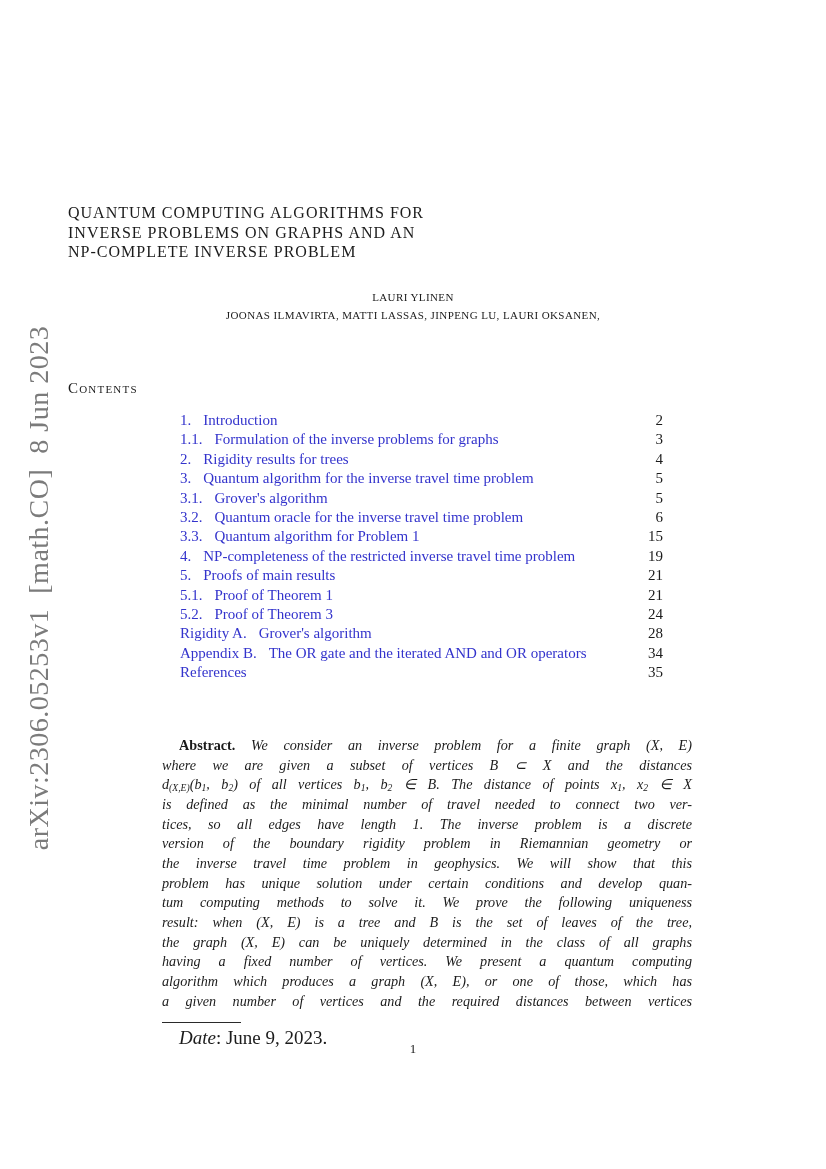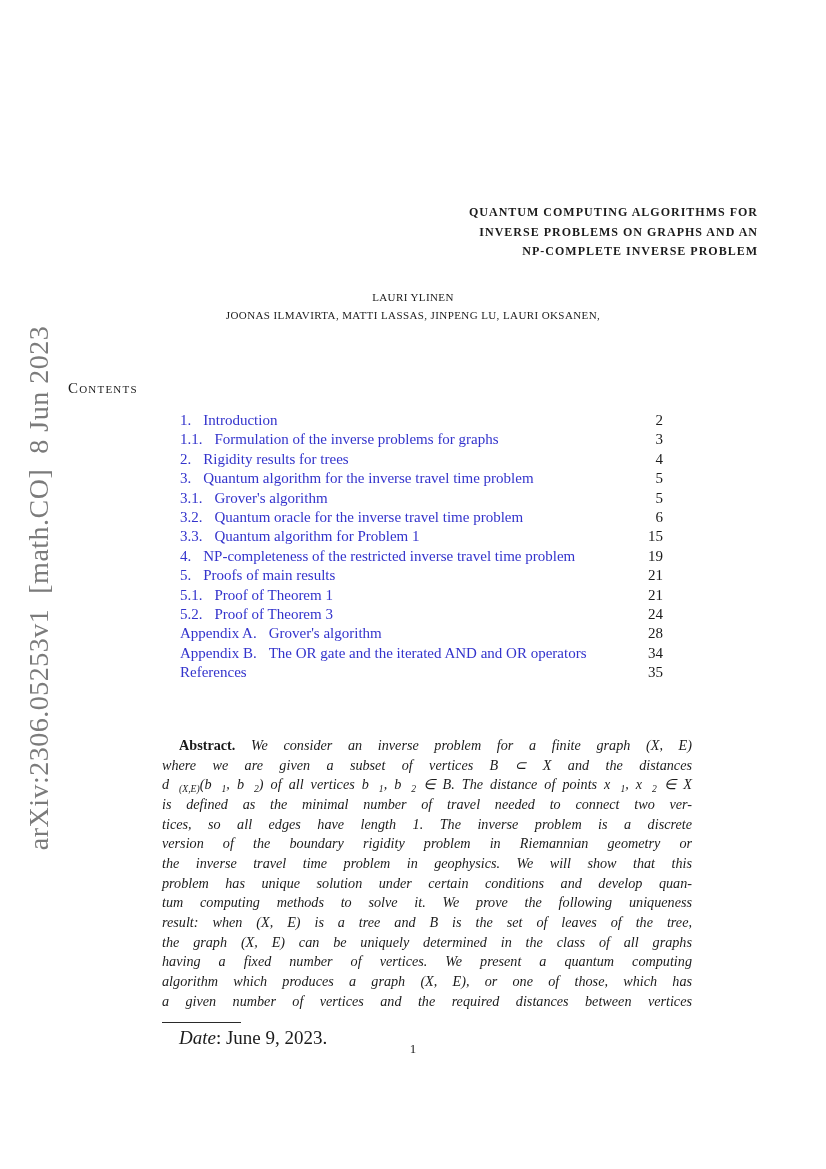--- a/index.html
+++ b/index.html
@@ -23,23 +23,23 @@
     transform:translate(-50%,-50%) rotate(-90deg);
     white-space:pre;
     font-size:28px;
     color:var(--watermark);
     letter-spacing:0.5px;
   }
   
   .title{
     position:absolute;
     top:203px;left:68px;width:690px;
-    text-align:right;
-    font-weight:bold;
-    font-size:12px;
+    text-align:left;
+    font-weight:normal;
+    font-size:16px;
     line-height:19.5px;
     letter-spacing:1px;
   }
   
   .authors{
     position:absolute;
     top:288px;left:68px;width:690px;
     text-align:center;
     font-size:11px;
     line-height:18px;
@@ -77,21 +77,21 @@
     font-size:14.2px;
     line-height:19.65px;
     font-style:italic;
   }
   .abs-line{
     text-align:justify;
     text-align-last:justify;
   }
   .abs-line.first{text-indent:17px;}
   .abstract b{font-style:normal;}
-  .abstract sub{font-size:68%;line-height:0;vertical-align:-0.25em;margin-left:10px;}
+  .abstract sub{font-size:68%;line-height:0;vertical-align:-0.25em;}
   
   .footnote-rule{
     position:absolute;
     top:1022px;left:162px;width:79px;
     border-top:1px solid #2a2a2a;
   }
   .date-line{
     position:absolute;
     top:1027px;left:162px;width:530px;
     font-size:19px;
@@ -165,21 +165,21 @@
     </div>
     <div class="toc-row">
       <span class="toc-left"><span class="toc-label">5.1.</span><span class="toc-title">Proof of Theorem 1</span></span>
       <span class="toc-page">21</span>
     </div>
     <div class="toc-row">
       <span class="toc-left"><span class="toc-label">5.2.</span><span class="toc-title">Proof of Theorem 3</span></span>
       <span class="toc-page">24</span>
     </div>
     <div class="toc-row">
-      <span class="toc-left"><span class="toc-label">Appendix A.</span><span class="toc-title">Grover's algorithm</span></span>
+      <span class="toc-left"><span class="toc-label">Rigidity A.</span><span class="toc-title">Grover's algorithm</span></span>
       <span class="toc-page">28</span>
     </div>
     <div class="toc-row">
       <span class="toc-left"><span class="toc-label">Appendix B.</span><span class="toc-title">The OR gate and the iterated AND and OR operators</span></span>
       <span class="toc-page">34</span>
     </div>
     <div class="toc-row">
       <span class="toc-left"><span class="toc-label">References</span><span class="toc-title"></span></span>
       <span class="toc-page">35</span>
     </div>

